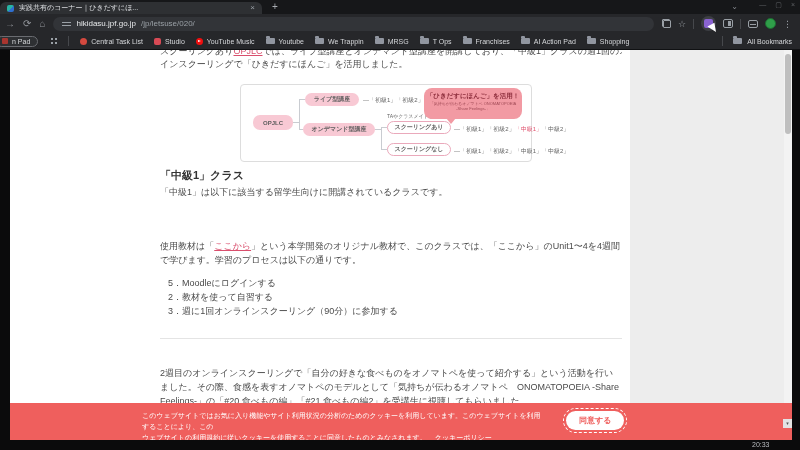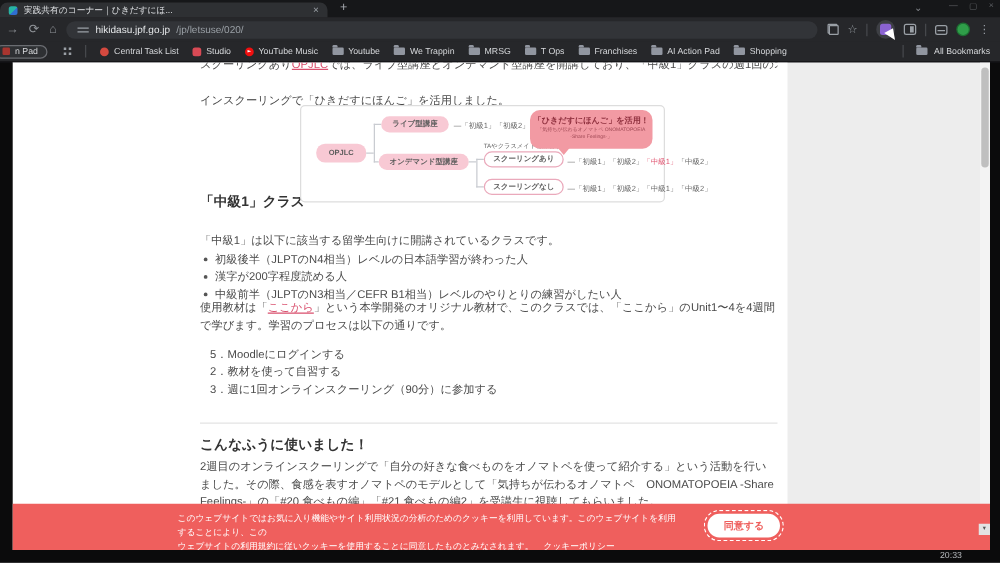--- a/index.html
+++ b/index.html
@@ -55,24 +55,24 @@
   .ico-ytm::before{content:"";position:absolute;left:2px;top:2px;border-left:3px solid #fff;border-top:1.5px solid transparent;border-bottom:1.5px solid transparent}
   .allbm{position:absolute;right:8px;display:flex;align-items:center;gap:5px}
   .allbm .vsep{margin-right:5px}
 
   
   .viewport{position:absolute;left:10px;top:50px;width:782px;height:390px;background:#ededed;overflow:hidden}
   .white-main{position:absolute;left:0;top:0;width:620px;height:390px;background:#fff}
   .content{position:absolute;left:150px;top:0;width:462px;height:390px;font-size:9px;color:#4a4a4a}
   .content>*{position:absolute;left:0}
   .clip-line{top:-5px;white-space:nowrap;overflow:hidden;width:462px}
-  .intro2{top:24px}
+  .intro2{top:8px}
   .plink{color:#d94f6d;text-decoration:underline}
   h3.sec{font-weight:bold;font-size:11px;color:#333}
-  .h1pos{top:104px}
+  .h1pos{top:118px}
   .p1{top:136px}
   ul.blist{top:150px;list-style:none}
   ul.blist li{line-height:14px;padding-left:12px;position:relative}
   ul.blist li::before{content:"";position:absolute;left:3px;top:6px;width:3px;height:3px;border-radius:50%;background:#555}
   .p2{top:189px;width:462px;line-height:14px}
   ol.steps{top:226px;list-style:none;padding-left:8px}
   ol.steps li{line-height:14px}
   .hr2{top:288px;width:462px;height:1px;background:#e4e4e4}
   .h2pos{top:298px}
   .p3{top:316px;width:462px;line-height:14px}
@@ -212,36 +212,30 @@
     <div class="white-main"></div>
 
     <div class="content">
       <div class="clip-line">
         <span>スクーリングあり</span><span class="plink">OPJLC</span><span>では、ライブ型講座とオンデマンド型講座を開講しており、「中級1」クラスの週1回のオンラ</span>
       </div>
       <div class="intro2">インスクーリングで「ひきだすにほんご」を活用しました。</div>
 
       <h3 class="sec h1pos">「中級1」クラス</h3>
       <div class="p1">「中級1」は以下に該当する留学生向けに開講されているクラスです。</div>
-      <ul class="blist">
-        <li>初級後半（JLPTのN4相当）レベルの日本語学習が終わった人</li>
-        <li>漢字が200字程度読める人</li>
-        <li>中級前半（JLPTのN3相当／CEFR B1相当）レベルのやりとりの練習がしたい人</li>
-      </ul>
       <div class="p2">
         <span>使用教材は「</span><span class="plink">ここから</span><span>」という本学開発のオリジナル教材で、このクラスでは、「ここから」のUnit1〜4を4週間で学びます。学習のプロセスは以下の通りです。</span>
       </div>
       <ol class="steps">
         <li>5．Moodleにログインする</li>
         <li>2．教材を使って自習する</li>
         <li>3．週に1回オンラインスクーリング（90分）に参加する</li>
       </ol>
 
       <div class="hr2"></div>
-      <h3 class="sec h2pos">こんなふうに使いました！</h3>
       <div class="p3">2週目のオンラインスクーリングで「自分の好きな食べものをオノマトペを使って紹介する」という活動を行いました。その際、食感を表すオノマトペのモデルとして「気持ちが伝わるオノマトペ　ONOMATOPOEIA -Share Feelings-」の「#20 食べもの編」「#21 食べもの編2」を受講生に視聴してもらいました。</div>
     </div>
 
     <div class="diagram">
       <div class="pinkbox" style="left:12px;top:30px;width:40px;height:15px">OPJLC</div>
       <div class="dline" style="left:52px;top:37px;width:6px;height:1px"></div>
       <div class="dline" style="left:58px;top:14px;width:1px;height:31px"></div>
       <div class="dline" style="left:58px;top:14px;width:6px;height:1px"></div>
       <div class="dline" style="left:58px;top:44px;width:4px;height:1px"></div>
 

